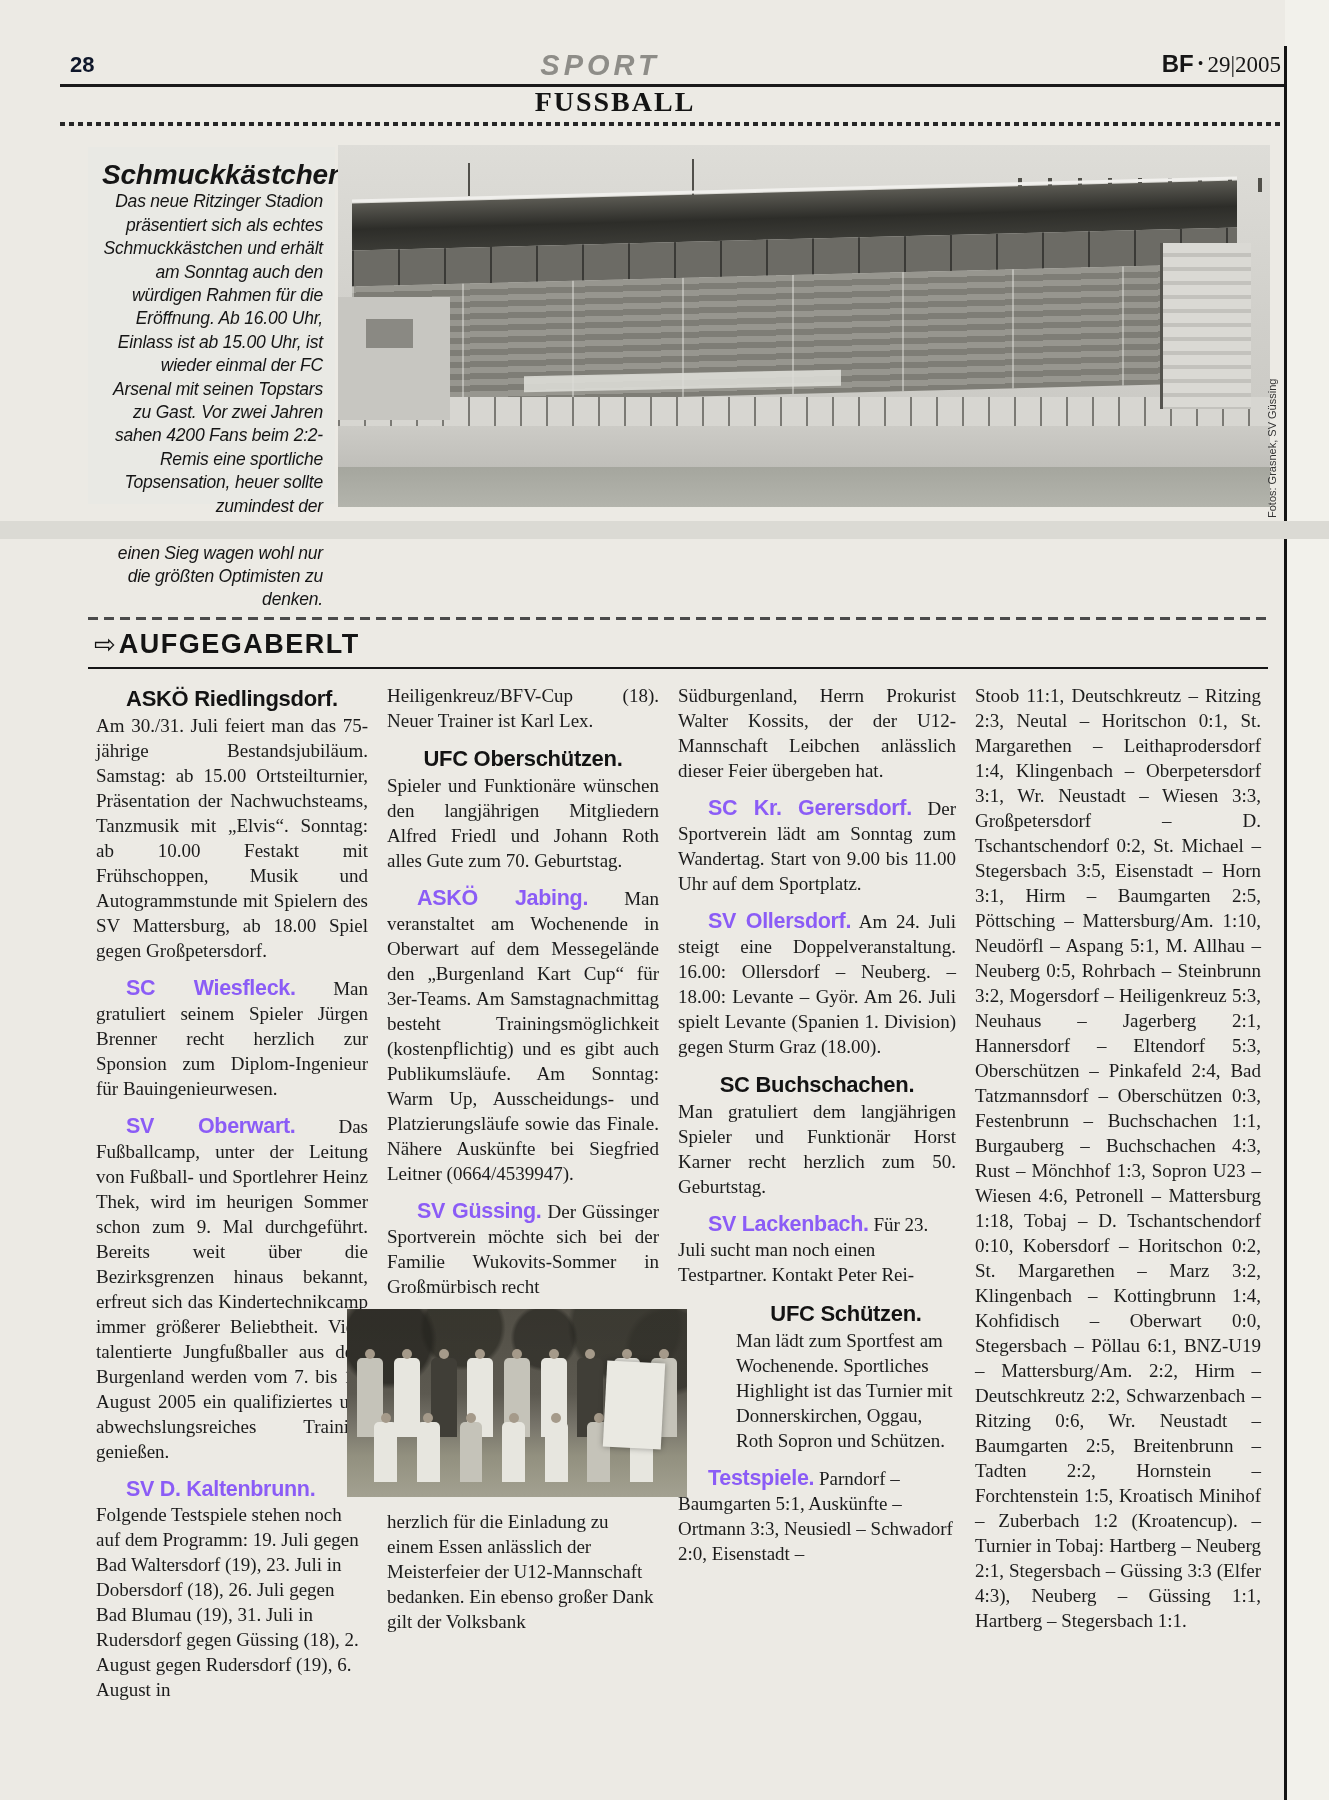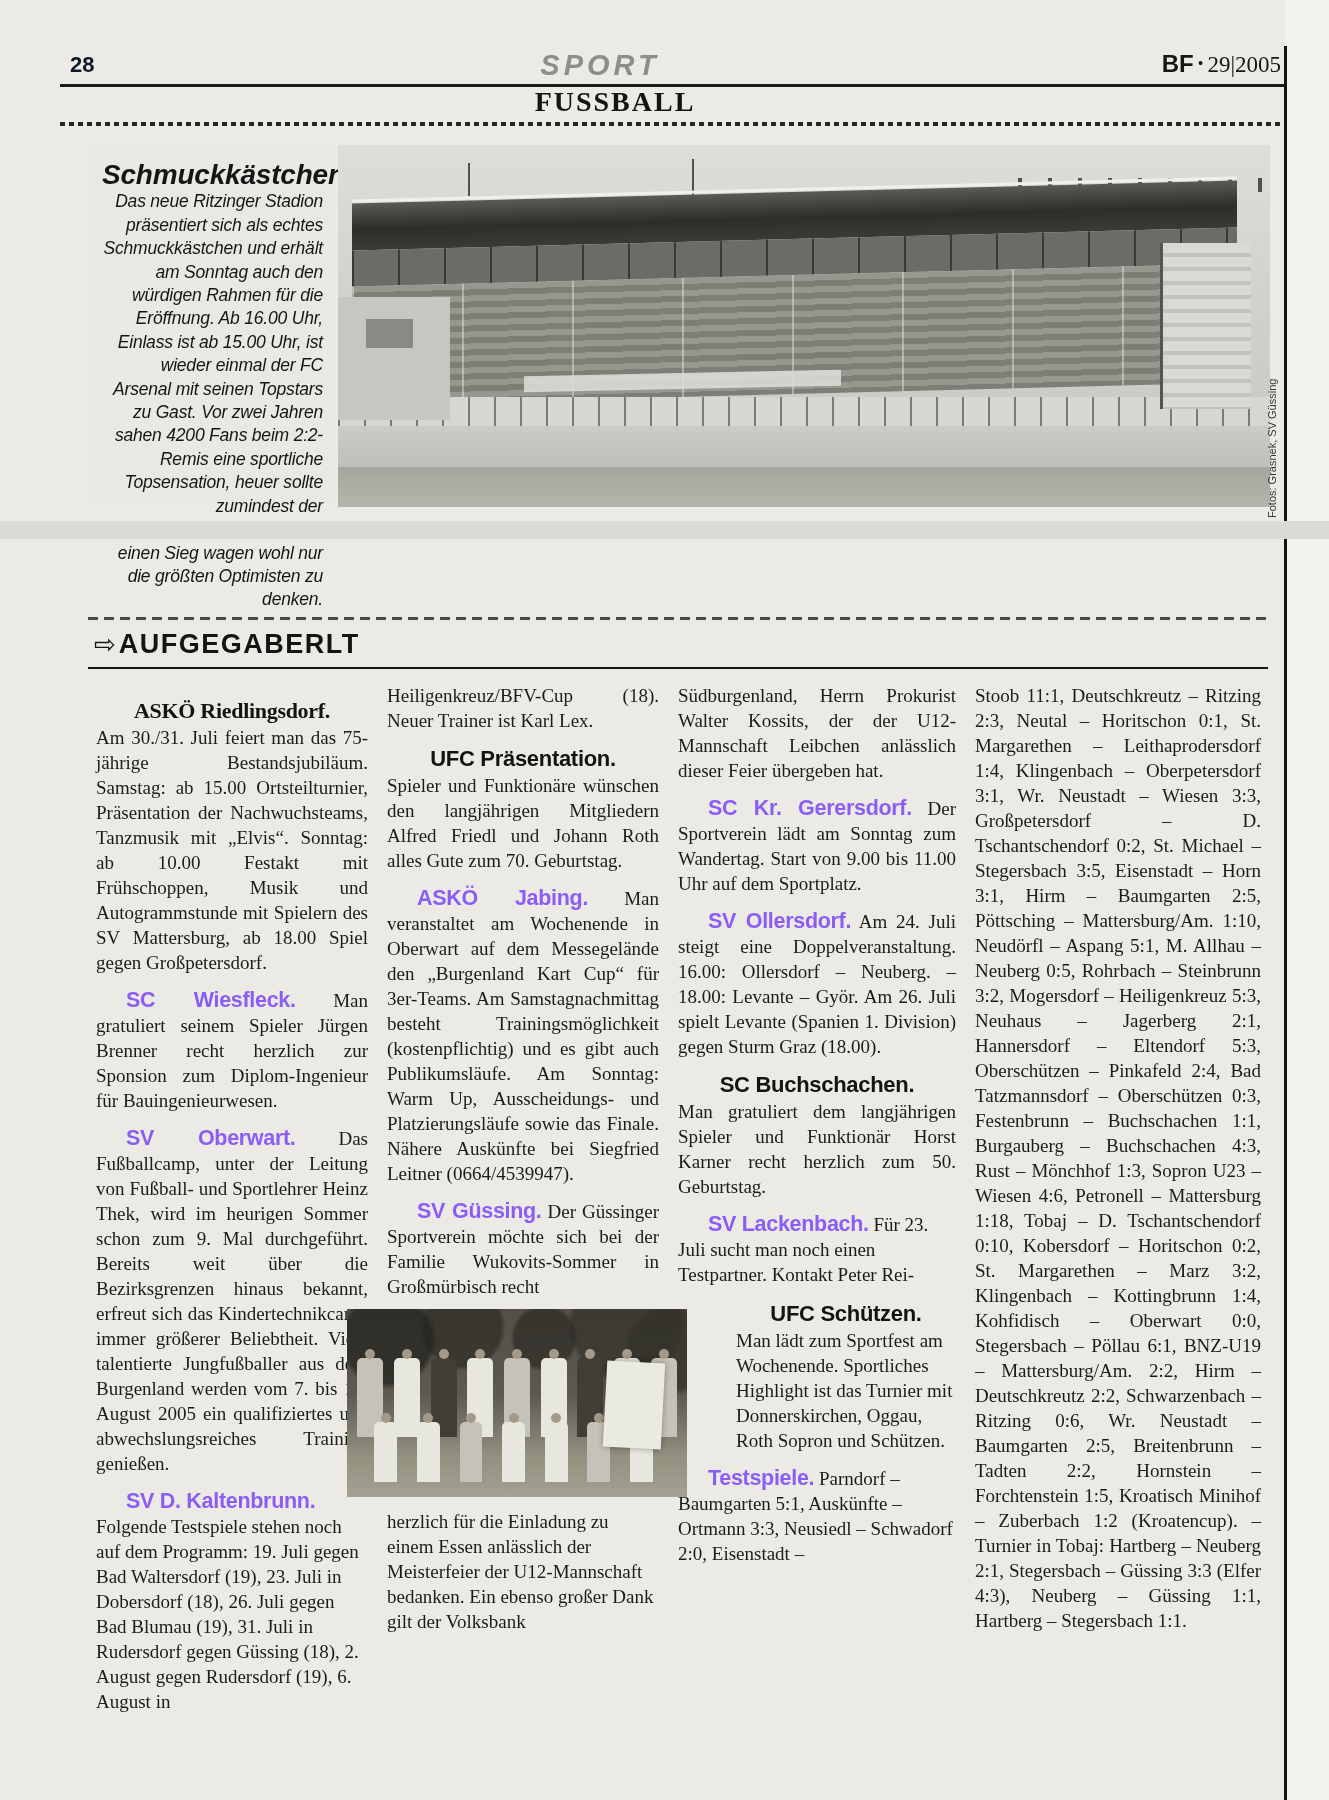--- a/index.html
+++ b/index.html
@@ -66,21 +66,21 @@
     letter-spacing:0;margin-right:3px;}
   .rule-solid{left:88px;top:667px;width:1180px;height:2px;background:#161616;}
   
   .cols{left:96px;top:683px;width:1170px;display:grid;
     grid-template-columns:272px 272px 278px 286px;column-gap:19px;}
   .col{font:400 19px/25px "Liberation Serif",serif;color:#1b1b1b;}
   .col p{margin:0;text-align:justify;hyphens:auto;}
   .col p.last{text-align:left;}
   .ohead{margin:13px 0 1px 0;text-align:center;
     font:bold 22px/26px "Liberation Sans",sans-serif;letter-spacing:-.3px;color:#131313;}
-  .ohead.first{margin-top:15px;font-family:Liberation Serif, serif;}
+  .ohead.first{margin-top:3px;}
   .item{margin-top:13px !important;text-indent:30px;}
   .ih{font:bold 21.5px/25px "Liberation Sans",sans-serif;letter-spacing:-.3px;color:#8b5cf6;}
   .indent{padding-left:62px;box-sizing:border-box;}
   .blockpad{padding-left:58px;box-sizing:border-box;}
   .blockpad .ohead{margin-top:14px;}
   
   .teamphoto{position:relative;width:340px;height:188px;margin:10px 0 12px -40px;overflow:hidden;
     background:linear-gradient(180deg,#524f46 0%,#5c5950 45%,#77746a 62%,#92907f 78%,#a3a191 100%);}
   .tp-foliage{position:absolute;inset:0 0 45% 0;
     background:
@@ -145,21 +145,21 @@
   <div class="col">
     <h3 class="ohead first">ASKÖ Riedlingsdorf.</h3>
     <p class="body">Am 30./31. Juli feiert man das 75-jährige Bestandsjubiläum. Samstag: ab 15.00 Ortsteilturnier, Präsentation der Nachwuchsteams, Tanzmusik mit „Elvis“. Sonntag: ab 10.00 Festakt mit Frühschoppen, Musik und Autogrammstunde mit Spielern des SV Mattersburg, ab 18.00 Spiel gegen Großpetersdorf.</p>
     <p class="item"><strong class="ih">SC Wiesfleck.</strong> <span>Man gratuliert seinem Spieler Jürgen Brenner recht herzlich zur Sponsion zum Diplom-Ingenieur für Bauingenieurwesen.</span></p>
     <p class="item"><strong class="ih">SV Oberwart.</strong> <span>Das Fußballcamp, unter der Leitung von Fußball- und Sportlehrer Heinz Thek, wird im heurigen Sommer schon zum 9. Mal durchgeführt. Bereits weit über die Bezirksgrenzen hinaus bekannt, erfreut sich das Kindertechnikcamp immer größerer Beliebtheit. Viele talentierte Jungfußballer aus dem Burgenland werden vom 7. bis 12. August 2005 ein qualifiziertes und abwechslungsreiches Training genießen.</span></p>
     <p class="item last"><strong class="ih">SV D. Kaltenbrunn.</strong> <span>Folgende Testspiele stehen noch auf dem Programm: 19. Juli gegen Bad Waltersdorf (19), 23. Juli in Dobersdorf (18), 26. Juli gegen Bad Blumau (19), 31. Juli in Rudersdorf gegen Güssing (18), 2. August gegen Rudersdorf (19), 6. August in</span></p>
   </div>
 
   <div class="col">
     <p>Heiligenkreuz/BFV-Cup (18). Neuer Trainer ist Karl Lex.</p>
-    <h3 class="ohead">UFC Präsentation.</h3>
+    <h3 class="ohead">UFC Oberschützen.</h3>
     <p>Spieler und Funktionäre wünschen den langjährigen Mitgliedern Alfred Friedl und Johann Roth alles Gute zum 70. Geburtstag.</p>
     <p class="item"><strong class="ih">ASKÖ Jabing.</strong> <span>Man veranstaltet am Wochenende in Oberwart auf dem Messegelände den „Burgenland Kart Cup“ für 3er-Teams. Am Samstagnachmittag besteht Trainingsmöglichkeit (kostenpflichtig) und es gibt auch Publikumsläufe. Am Sonntag: Warm Up, Ausscheidungs- und Platzierungsläufe sowie das Finale. Nähere Auskünfte bei Siegfried Leitner (0664/4539947).</span></p>
     <p class="item"><strong class="ih">SV Güssing.</strong> <span>Der Güssinger Sportverein möchte sich bei der Familie Wukovits-Sommer in Großmürbisch recht</span></p>
     <div class="teamphoto">
       <div class="tp-foliage"></div>
       <div class="tp-row tp-row1">
         <div class="fig fm"></div>
           <div class="fig fw"></div>
           <div class="fig fd"></div>
           <div class="fig fw"></div>

